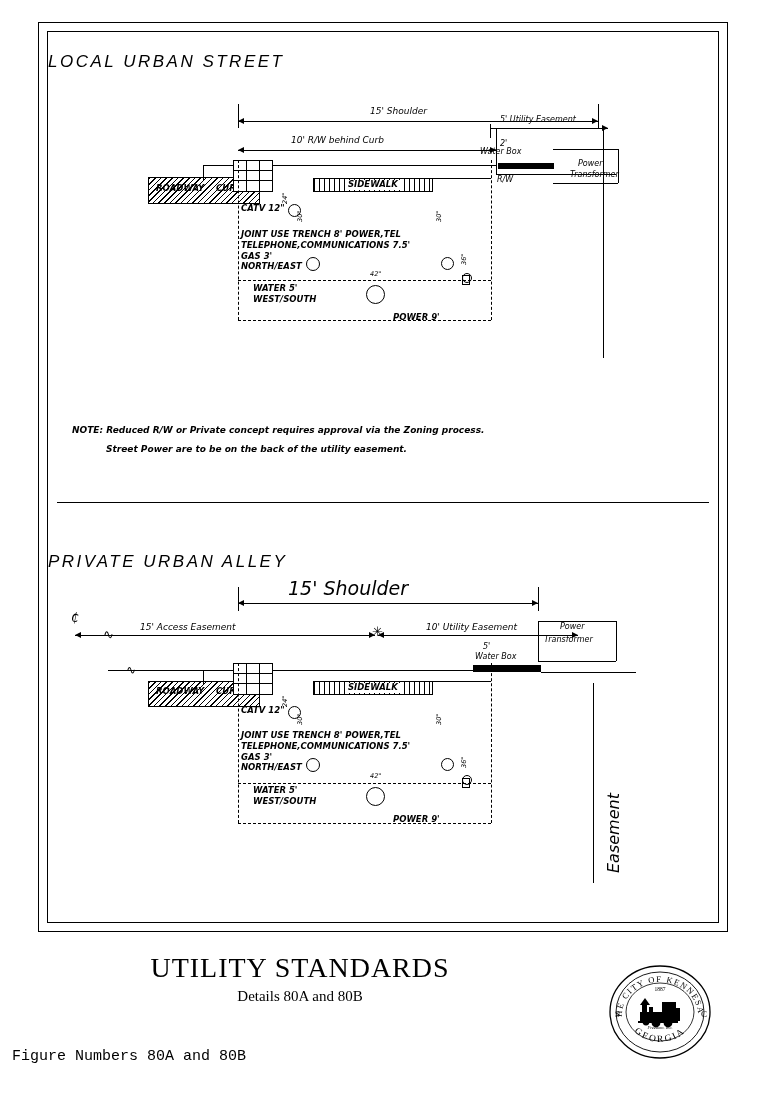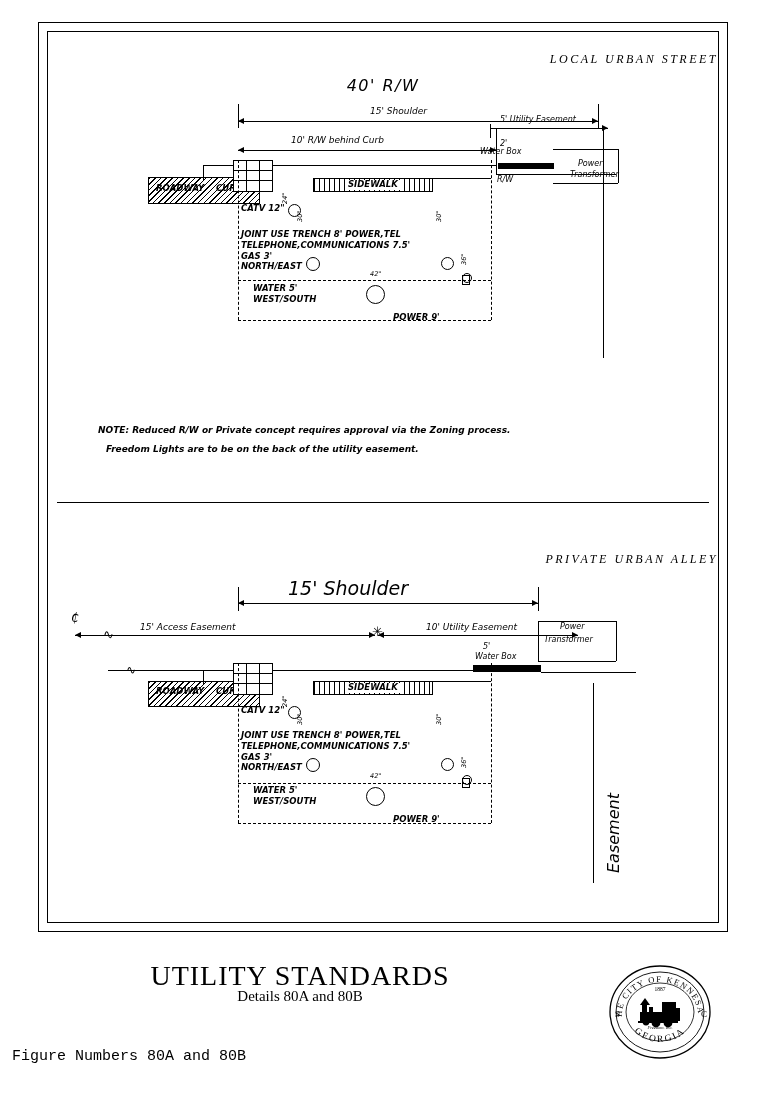--- a/index.html
+++ b/index.html
@@ -39,25 +39,25 @@
     position: absolute;
     left: 9px;
     right: 9px;
     top: 470px;
     height: 1px;
     background: #000;
   }
   .hdr-1 {
     position: absolute;
     width: 100%;
-    text-align: right;
-    font-size: 12px;
+    text-align: left;
+    font-size: 17px;
     font-style: italic;
     letter-spacing: 2.5px;
-    font-family: Liberation Serif, serif;
+    font-family: Liberation Sans, sans-serif;
   }
   .hdr-2 {
     position: absolute;
     width: 100%;
     text-align: center;
     font-size: 16px;
     font-style: italic;
     letter-spacing: 1.5px;
     font-family: "DejaVu Sans", sans-serif;
   }
@@ -172,21 +172,20 @@
   .dim.right-only::before { display: none; }
 
   
   .title-main {
     position: absolute;
     width: 100%;
     text-align: center;
     font-family: "Liberation Serif", serif;
     font-size: 28px;
     letter-spacing: 1px;
-    margin-top: 8px;
   }
   .title-sub {
     position: absolute;
     width: 100%;
     text-align: center;
     font-family: "Liberation Serif", serif;
     font-size: 15px;
   }
   .fig-num {
     position: absolute;
@@ -204,21 +203,20 @@
 </head>
 <body>
 
 <div class="sheet-outer">
   <div class="sheet-inner">
     <div class="panel-divider"></div>
 
     <div style="position:absolute;left:0;top:0;right:0;height:470px;">
 
       <div class="hdr-1" style="top:20px;">LOCAL URBAN STREET</div>
-      <div class="hdr-2" style="top:44px;">40' R/W</div>
 
       <div class="dim" style="left:190px;top:89px;width:360px;"></div>
       <div class="tiny9" style="left:322px;top:74px;">15' Shoulder</div>
       <div class="vline" style="left:190px;top:72px;height:24px;"></div>
       <div class="vline" style="left:550px;top:72px;height:24px;"></div>
 
       <div class="dim" style="left:190px;top:118px;width:258px;"></div>
       <div class="tiny9" style="left:243px;top:103px;">10' R/W behind Curb</div>
 
       <div class="dim right-only" style="left:442px;top:96px;width:118px;"></div>
@@ -283,22 +281,22 @@
       <div class="circ" style="left:393px;top:225px;width:13px;height:13px;"></div>
       <div class="sq" style="left:414px;top:243px;width:8px;height:10px;"></div>
       <div class="circ" style="left:414px;top:241px;width:10px;height:10px;"></div>
       <div class="micro rot90" style="left:412px;top:233px;">36"</div>
       <div class="micro rot90" style="left:387px;top:190px;">30"</div>
       <div class="micro rot90" style="left:248px;top:190px;">30"</div>
 
       <div class="vline" style="left:555px;top:96px;height:230px;"></div>
 
 
-      <div class="tiny-b" style="left:50px;top:393px;font-size:9px;">NOTE: Reduced R/W or Private concept requires approval via the Zoning process.</div>
-      <div class="tiny-b" style="left:58px;top:412px;font-size:9px;">Freedom Lights are to be on the back of the utility easement.</div>
+      <div class="tiny-b" style="left:24px;top:393px;font-size:9px;">NOTE: Reduced R/W or Private concept requires approval via the Zoning process.</div>
+      <div class="tiny-b" style="left:58px;top:412px;font-size:9px;">Street Power are to be on the back of the utility easement.</div>
     </div>
 
     <div style="position:absolute;left:0;top:471px;right:0;bottom:0;">
 
       <div class="hdr-1" style="top:18px;margin-top:31px;">PRIVATE URBAN ALLEY</div>
 
       <div class="dim" style="left:190px;top:100px;width:300px;"></div>
       <div style="position:absolute;left:240px;top:74px;font-family:'DejaVu Sans',sans-serif;font-style:italic;font-size:19px;">15' Shoulder</div>
       <div class="vline" style="left:190px;top:84px;height:24px;"></div>
       <div class="vline" style="left:490px;top:84px;height:24px;"></div>

